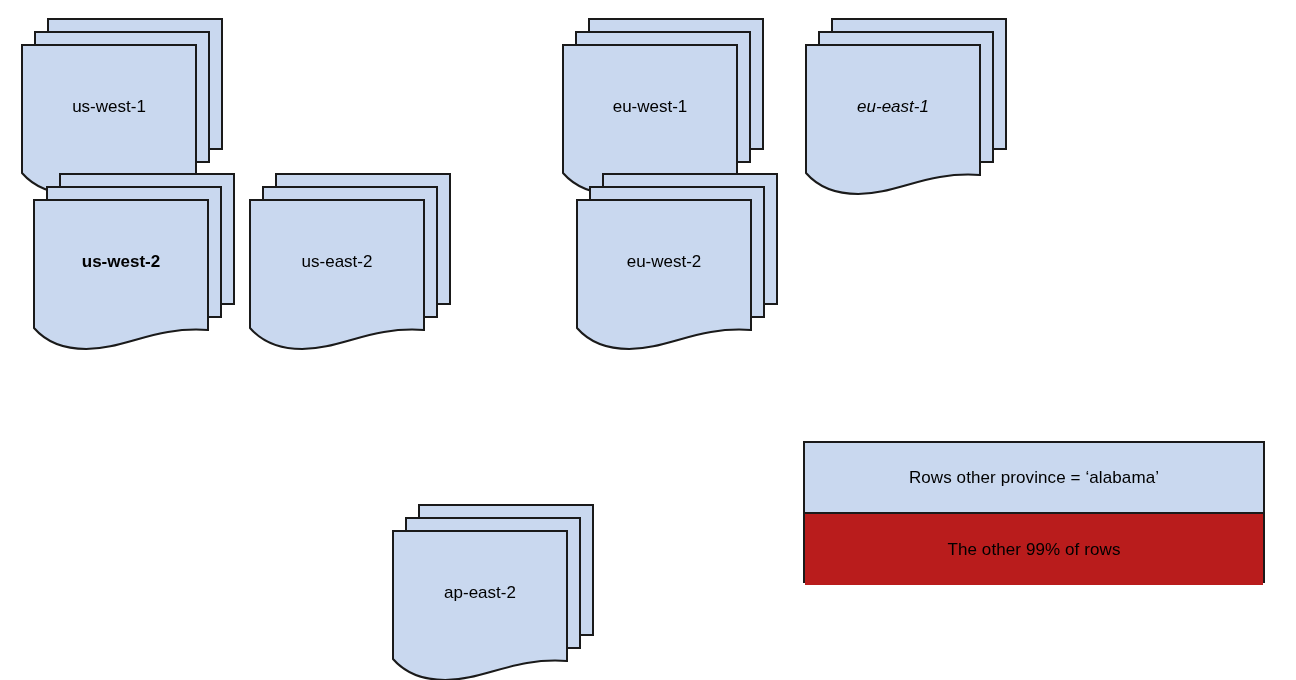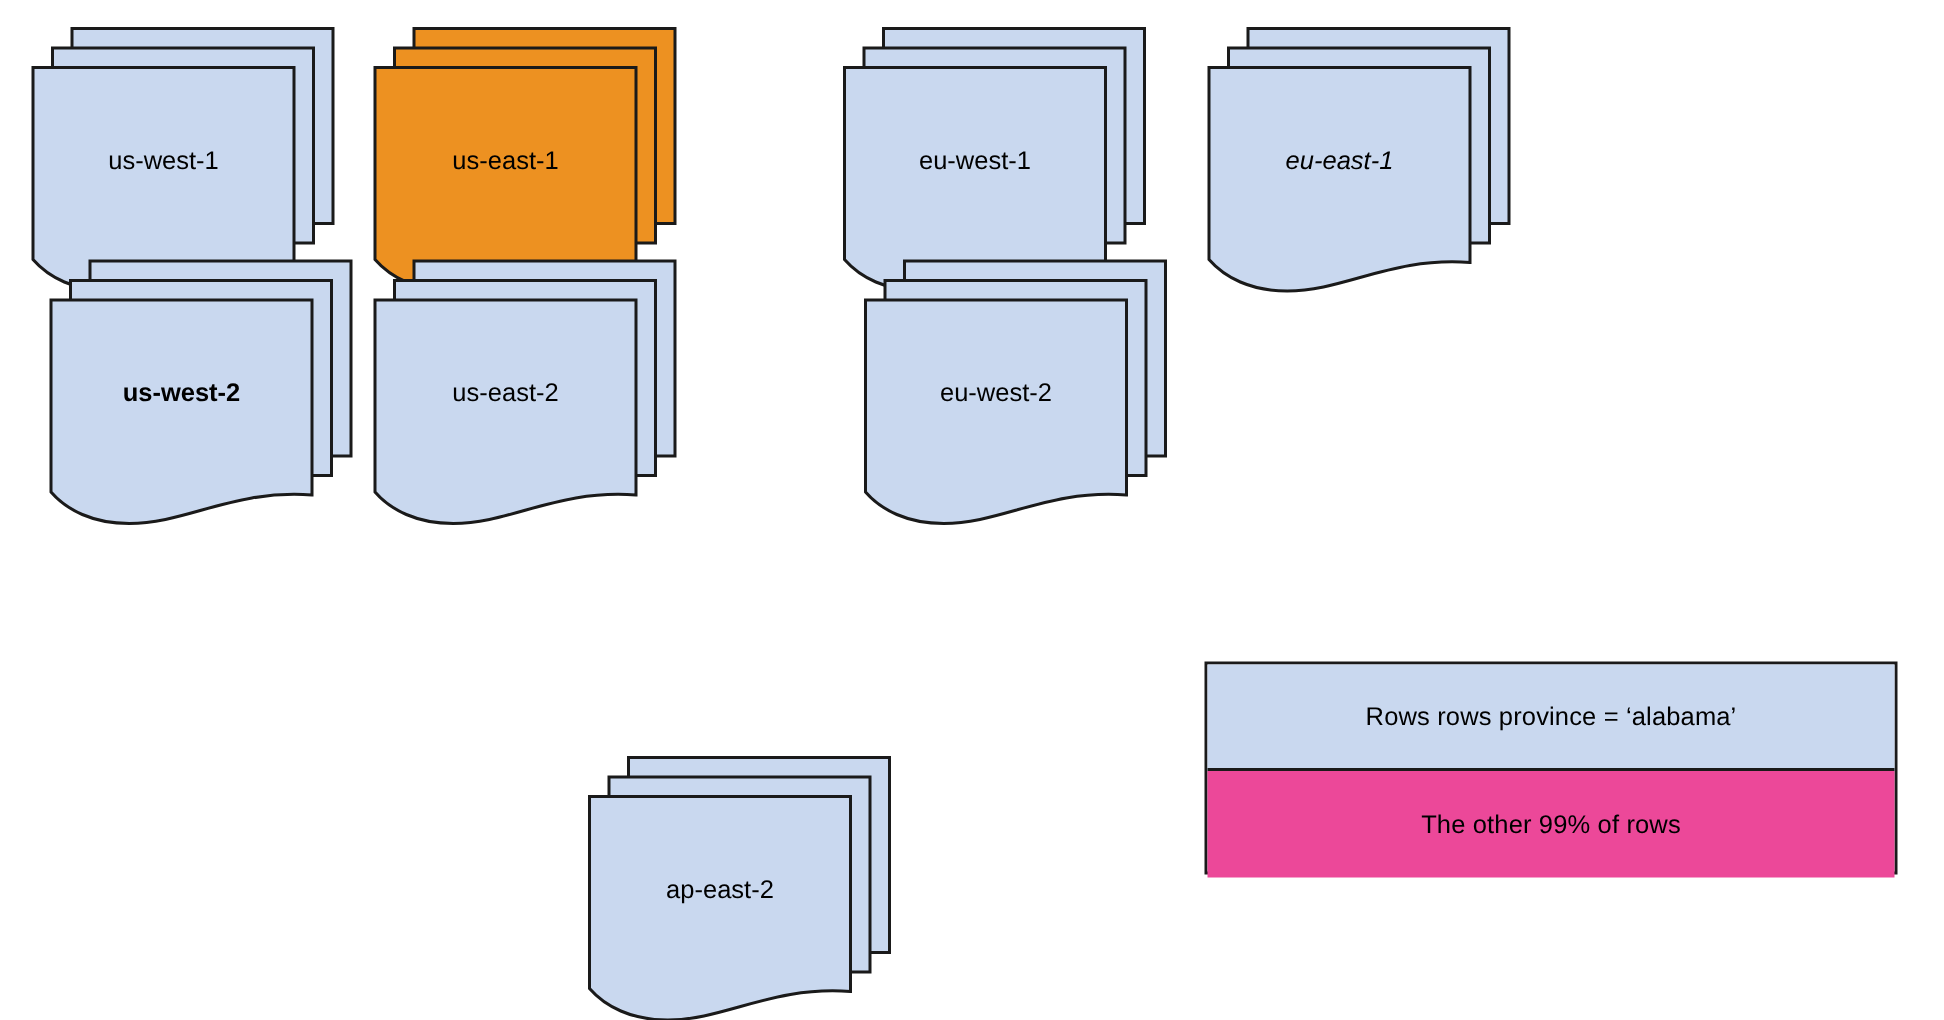--- a/index.html
+++ b/index.html
@@ -61,34 +61,20 @@
         <g transform="translate(28,2)">
           <path d="M 0 0 L 174 0 L 174 130 L 0 130 Z" fill="#C9D8EF" stroke="#1a1a1a" stroke-width="2" stroke-linejoin="miter"></path>
         </g>
         <g transform="translate(15,15)">
           <path d="M 0 0 L 174 0 L 174 130 L 0 130 Z" fill="#C9D8EF" stroke="#1a1a1a" stroke-width="2" stroke-linejoin="miter"></path>
         </g>
         <g transform="translate(2,28)">
           <path d="M 0 0 L 174 0 L 174 130 C 121.8 126 90.48 149 52.199999999999996 149 C 27.84 149 10.44 140 0 128 Z" fill="#C9D8EF" stroke="#1a1a1a" stroke-width="2" stroke-linejoin="miter"></path>
         </g>
         <text class="doc-label" x="89" y="91">us-west-1</text>
-      </svg>
-    </div>
-    <div class="doc-stack" style="left: 248px; top: 17px;">
-      <svg width="204" height="186" viewBox="0 0 204 186">
-        <g transform="translate(28,2)">
-          <path d="M 0 0 L 174 0 L 174 130 L 0 130 Z" fill="#ED9121" stroke="#1a1a1a" stroke-width="2" stroke-linejoin="miter"></path>
-        </g>
-        <g transform="translate(15,15)">
-          <path d="M 0 0 L 174 0 L 174 130 L 0 130 Z" fill="#ED9121" stroke="#1a1a1a" stroke-width="2" stroke-linejoin="miter"></path>
-        </g>
-        <g transform="translate(2,28)">
-          <path d="M 0 0 L 174 0 L 174 130 C 121.8 126 90.48 149 52.199999999999996 149 C 27.84 149 10.44 140 0 128 Z" fill="#ED9121" stroke="#1a1a1a" stroke-width="2" stroke-linejoin="miter"></path>
-        </g>
-        <text class="doc-label" x="89" y="91">us-east-1</text>
       </svg>
     </div>
     <div class="doc-stack" style="left: 561px; top: 17px;">
       <svg width="204" height="186" viewBox="0 0 204 186">
         <g transform="translate(28,2)">
           <path d="M 0 0 L 174 0 L 174 130 L 0 130 Z" fill="#C9D8EF" stroke="#1a1a1a" stroke-width="2" stroke-linejoin="miter"></path>
         </g>
         <g transform="translate(15,15)">
           <path d="M 0 0 L 174 0 L 174 130 L 0 130 Z" fill="#C9D8EF" stroke="#1a1a1a" stroke-width="2" stroke-linejoin="miter"></path>
         </g>
@@ -163,19 +149,19 @@
           <path d="M 0 0 L 174 0 L 174 130 L 0 130 Z" fill="#C9D8EF" stroke="#1a1a1a" stroke-width="2" stroke-linejoin="miter"></path>
         </g>
         <g transform="translate(2,28)">
           <path d="M 0 0 L 174 0 L 174 130 C 121.8 126 90.48 149 52.199999999999996 149 C 27.84 149 10.44 140 0 128 Z" fill="#C9D8EF" stroke="#1a1a1a" stroke-width="2" stroke-linejoin="miter"></path>
         </g>
         <text class="doc-label" x="89" y="91">ap-east-2</text>
       </svg>
     </div>
     <div class="legend" style="left: 803px; top: 441px; width: 462px; height: 142px;">
       <div class="legend-row top" style="height: 71px; background: rgb(201, 216, 239);">
-        <span>Rows rows province = ‘alabama’</span>
+        <span>Rows other province = ‘alabama’</span>
       </div>
-      <div class="legend-row" style="height: 71px; background: #ec4899;">
+      <div class="legend-row" style="height: 71px; background: #b91c1c;">
         <span>The other 99% of rows</span>
       </div>
     </div>
   </div>
 
 </body></html>

